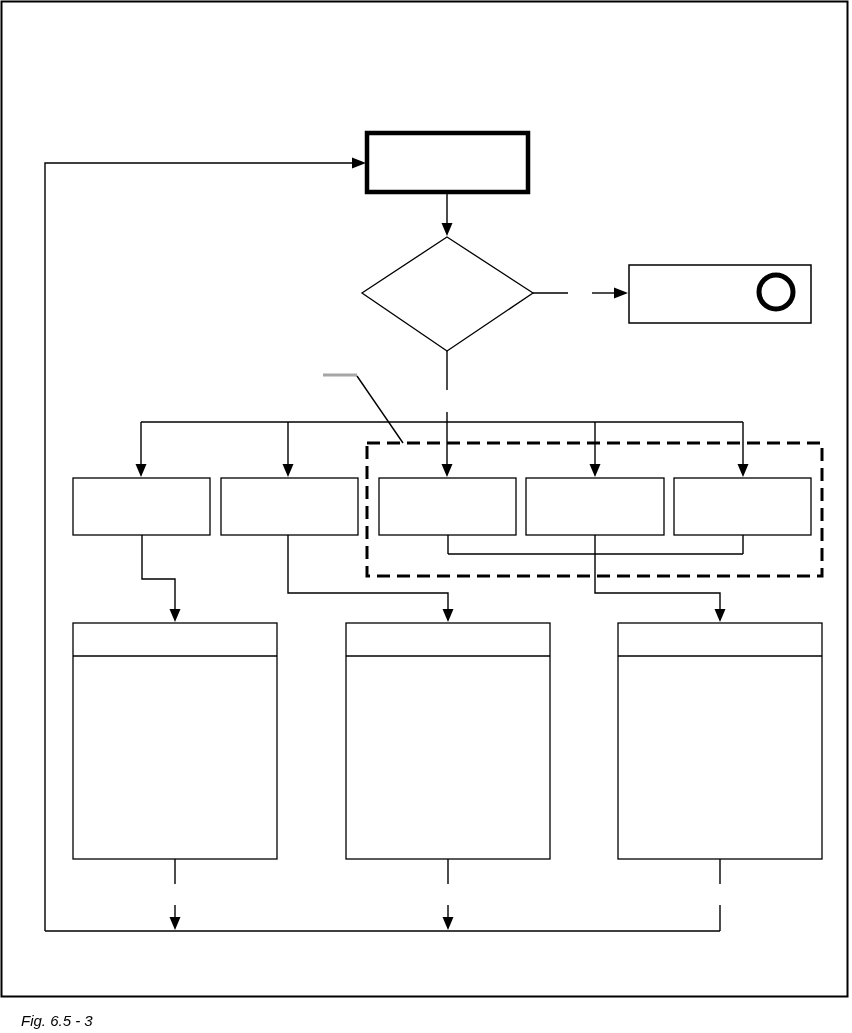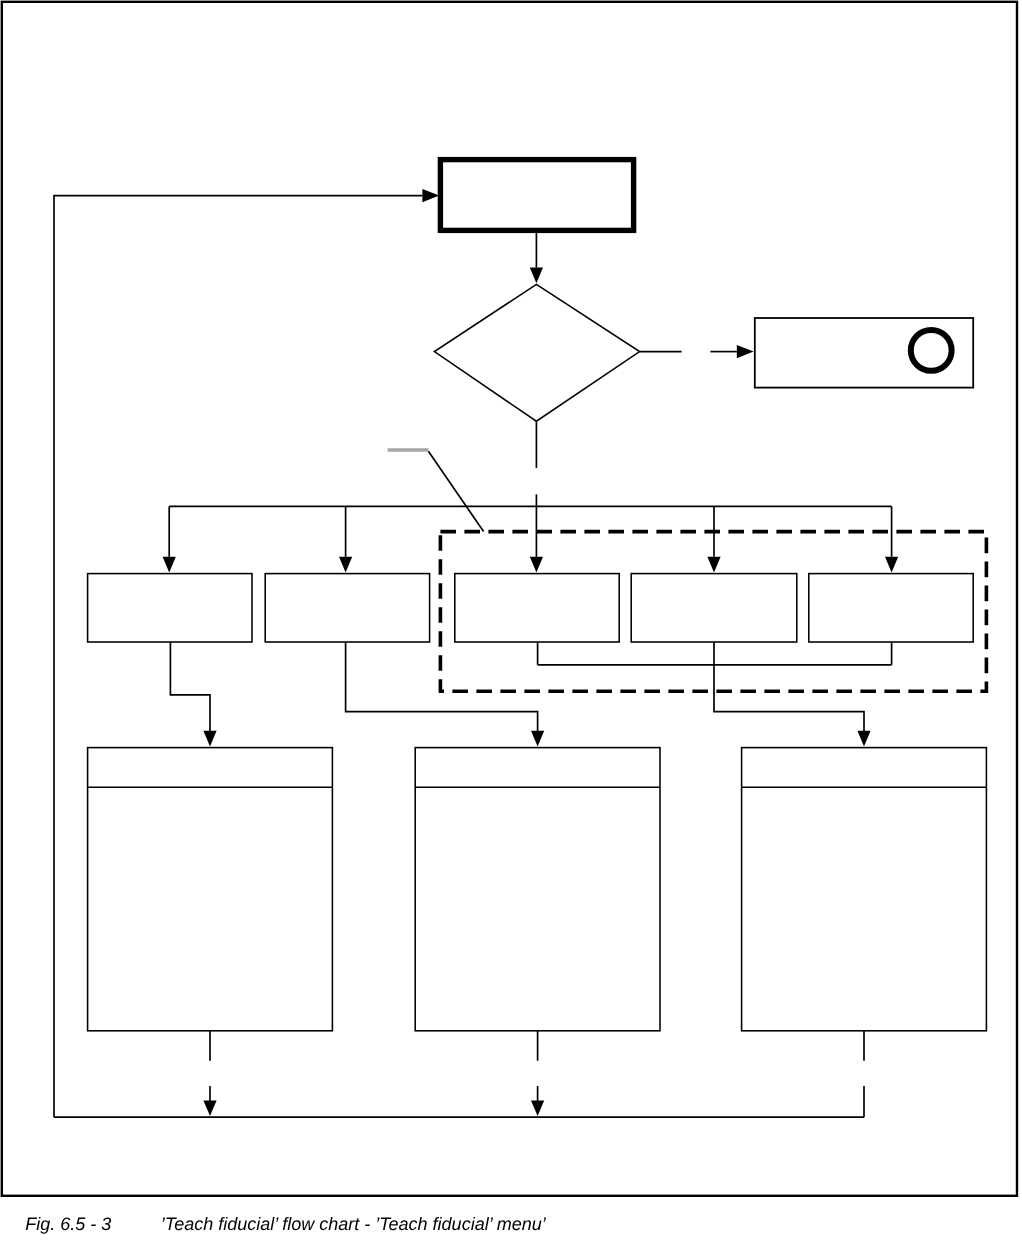--- a/index.html
+++ b/index.html
@@ -121,16 +121,15 @@
     <path d="M448,859 V884" fill="none" stroke="#000000" stroke-width="1.4"></path>
     <path d="M448,905 V918" fill="none" stroke="#000000" stroke-width="1.4"></path>
     <polygon points="448,930 442.5,917 453.5,917" fill="#000000"></polygon>
     <path d="M720,859 V884" fill="none" stroke="#000000" stroke-width="1.4"></path>
     <path d="M720,905 V931" fill="none" stroke="#000000" stroke-width="1.4"></path>
 
   </svg>
 
   <div class="caption">
     <span class="cap-label">Fig. 6.5 - 3</span>
-    <span class="cap-text">’Teach fiducial’ flow chart - ’Teach fiducial’ menu’</span>
   </div>
 
 </div>
 
 </body></html>

